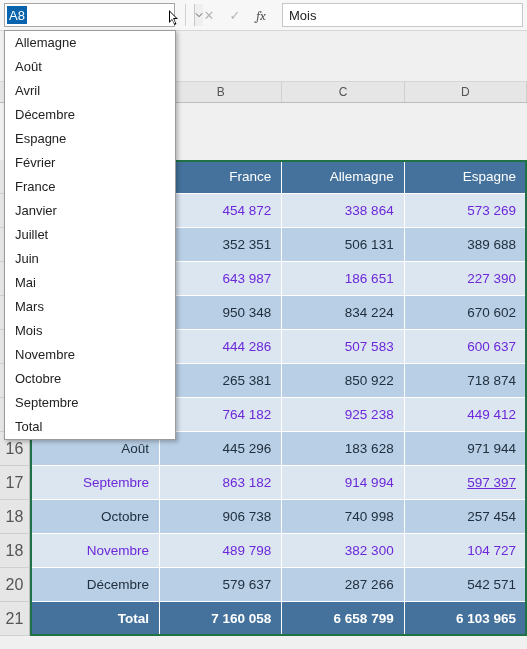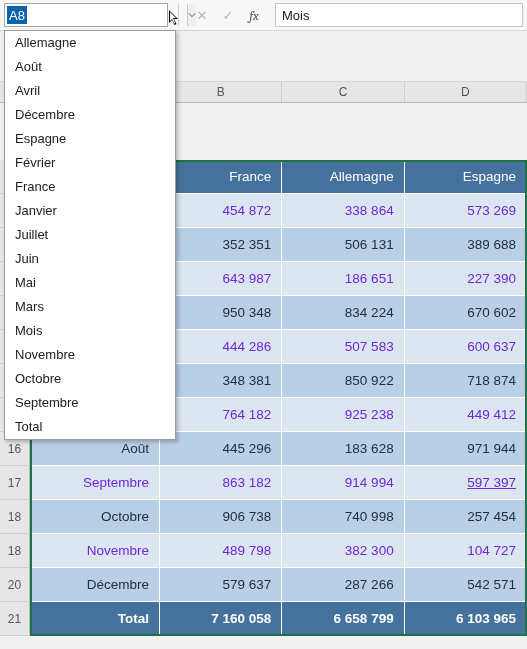--- a/index.html
+++ b/index.html
@@ -25,20 +25,21 @@
     gap: 4px;
   }
   .name-box {
     width: 162px;
     height: 22px;
     background: #fff;
     border: 1px solid #a6a6a6;
     display: flex;
     align-items: center;
     position: relative;
+    padding-left: 7px;
   }
   .name-box input {
     flex: 1 1 auto;
     border: none;
     outline: none;
     font: inherit;
     padding: 1px 3px;
     background: transparent;
     color: #fff; 
   }
@@ -136,21 +137,21 @@
     display:flex;
     height:34px;
   }
   .rh {
     width:30px;
     display:flex;
     align-items:center;
     justify-content:center;
     background:#e6e6e6;
     color:#555;
-    font-size:12px;
+    font-size:16px;
     border-right:1px solid #bdbdbd;
     border-bottom:1px solid #cfcfcf;
     box-sizing:border-box;
   }
   .cell {
     box-sizing:border-box;
     display:flex;
     align-items:center;
     justify-content:flex-end;
     padding:0 10px;
@@ -283,21 +284,21 @@
     <div class="grid-row">
       <div class="rh"></div>
       <div class="cell even labelcell" style="width: 130px;">Mai</div>
       <div class="cell even" style="width: 122.333px;">444 286</div>
       <div class="cell even" style="width: 122.333px;">507 583</div>
       <div class="cell even" style="width: 122.333px;">600 637</div>
     </div>
     <div class="grid-row">
       <div class="rh"></div>
       <div class="cell odd labelcell" style="width: 130px;">Juin</div>
-      <div class="cell odd" style="width: 122.333px;">348 381</div>
+      <div class="cell odd" style="width: 122.333px;">265 381</div>
       <div class="cell odd" style="width: 122.333px;">850 922</div>
       <div class="cell odd" style="width: 122.333px;">718 874</div>
     </div>
     <div class="grid-row">
       <div class="rh">15</div>
       <div class="cell even labelcell" style="width: 130px;">Juillet</div>
       <div class="cell even" style="width: 122.333px;">764 182</div>
       <div class="cell even" style="width: 122.333px;">925 238</div>
       <div class="cell even" style="width: 122.333px;">449 412</div>
     </div>

